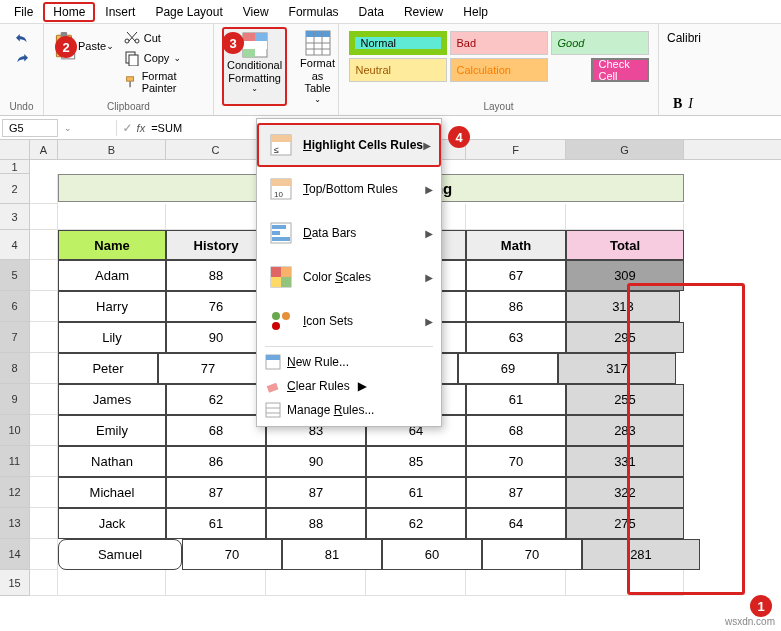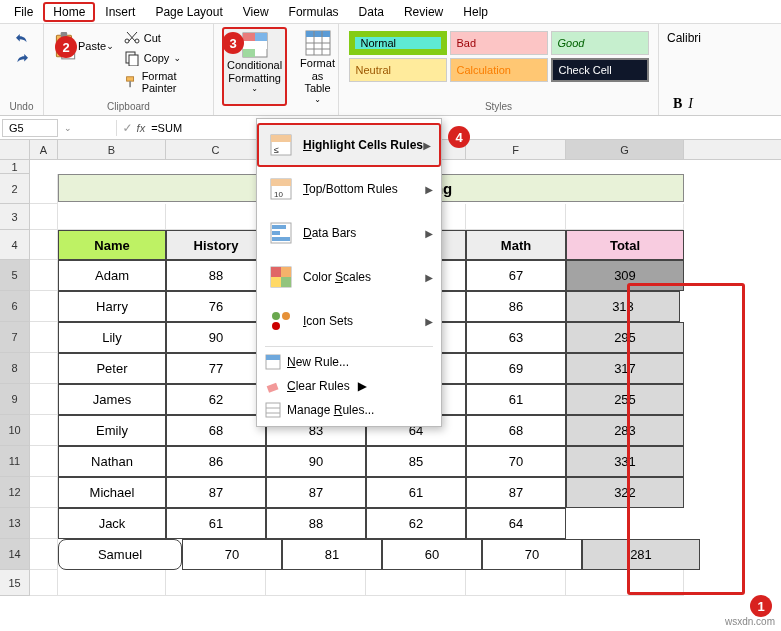--- a/index.html
+++ b/index.html
@@ -34,21 +34,21 @@
   .cf-btn.highlighted { border: 2px solid #d8221f; border-radius: 3px; background: #f0f0f0; }
   
   .styles-group { width: 320px; }
   .styles-grid { display: grid; grid-template-columns: repeat(3, 98px); gap: 3px; padding: 4px 4px 0 4px; }
   .style-cell { border: 1px solid #ccc; padding: 4px 6px; font-size: 11px; height: 24px; display: flex; align-items: center; }
   .style-normal { background: #5eead4; border: 6px solid #84cc16; }
   .style-bad { background: #fcc5c5; color: #9c0006; }
   .style-good { background: #c6efce; color: #006100; font-style: italic; }
   .style-neutral { background: #ffeb9c; color: #9c5700; }
   .style-calc { background: #ffc773; color: #fa7d00; }
-  .style-check { background: #0f172a; color: #fff; border: 2px solid #7f7f7f; }
+  .style-check { background: #ec4899; color: #fff; border: 2px solid #7f7f7f; margin-left: 40px; }
   
   .font-group { width: 48px; border-right: none; }
   .font-preview { font-size: 12px; padding: 4px 2px 0 4px; text-align: right; }
   .font-btns { display: flex; gap: 6px; padding: 8px 4px 0 4px; }
   .bold-b { font-weight: bold; font-size: 14px; font-family: "Times New Roman"; }
   .italic-i { font-style: italic; font-size: 14px; font-family: "Times New Roman"; }
   
   
   .formula-bar { display: flex; align-items: center; height: 24px; border-bottom: 1px solid #ccc; background: #fff; }
   .name-box { width: 56px; border: 1px solid #ccc; padding: 2px 6px; font-size: 11px; margin: 2px; }
@@ -196,21 +196,21 @@
 
   <div class="ribbon-group styles-group">
     <div class="styles-grid">
       <div class="style-cell style-normal">Normal</div>
       <div class="style-cell style-bad">Bad</div>
       <div class="style-cell style-good">Good</div>
       <div class="style-cell style-neutral">Neutral</div>
       <div class="style-cell style-calc">Calculation</div>
       <div class="style-cell style-check">Check Cell</div>
     </div>
-    <div class="ribbon-group-label">Styles</div>
+    <div class="ribbon-group-label">Layout</div>
   </div>
 
   <div class="ribbon-group font-group">
     <div class="font-preview">Calibri</div>
     <div class="font-btns">
       <span class="bold-b">B</span>
       <span class="italic-i">I</span>
     </div>
   </div>
 </div>
@@ -298,21 +298,21 @@
         <div class="cell data-cell" style="width: 108px;">Lily</div>
         <div class="cell data-cell" style="width: 100px;">90</div>
         <div class="cell data-cell" style="width: 100px;"></div>
         <div class="cell data-cell" style="width: 100px;">69</div>
         <div class="cell data-cell" style="width: 100px;">63</div>
         <div class="cell data-cell sel" style="width: 118px;">295</div>
       </div>
       <div class="row" style="height: 31px;">
         <div class="row-h sel" style="line-height: 31px;">8</div>
         <div class="cell " style="width: 28px;"></div>
-        <div class="cell data-cell" style="width: 108px;">Peter</div>
+        <div class="cell data-cell" style="width: 100px;">Peter</div>
         <div class="cell data-cell" style="width: 100px;">77</div>
         <div class="cell data-cell" style="width: 100px;"></div>
         <div class="cell data-cell" style="width: 100px;">90</div>
         <div class="cell data-cell" style="width: 100px;">69</div>
         <div class="cell data-cell sel" style="width: 118px;">317</div>
       </div>
       <div class="row" style="height: 31px;">
         <div class="row-h sel" style="line-height: 31px;">9</div>
         <div class="cell " style="width: 28px;"></div>
         <div class="cell data-cell" style="width: 108px;">James</div>
@@ -353,20 +353,21 @@
         <div class="cell data-cell sel" style="width: 118px;">322</div>
       </div>
       <div class="row" style="height: 31px;">
         <div class="row-h sel" style="line-height: 31px;">13</div>
         <div class="cell " style="width: 28px;"></div>
         <div class="cell data-cell" style="width: 108px;">Jack</div>
         <div class="cell data-cell" style="width: 100px;">61</div>
         <div class="cell data-cell" style="width: 100px;">88</div>
         <div class="cell data-cell" style="width: 100px;">62</div>
         <div class="cell data-cell" style="width: 100px;">64</div>
+        <div class="cell data-cell sel" style="width: 118px;">275</div>
       </div>
       <div class="row" style="height: 31px;">
         <div class="row-h sel" style="line-height: 31px;">14</div>
         <div class="cell " style="width: 28px;"></div>
         <div class="cell data-cell" style="width: 124px; border-radius: 8px;">Samuel</div>
         <div class="cell data-cell" style="width: 100px;">70</div>
         <div class="cell data-cell" style="width: 100px;">81</div>
         <div class="cell data-cell" style="width: 100px;">60</div>
         <div class="cell data-cell" style="width: 100px;">70</div>
         <div class="cell data-cell sel" style="width: 118px;">281</div>

